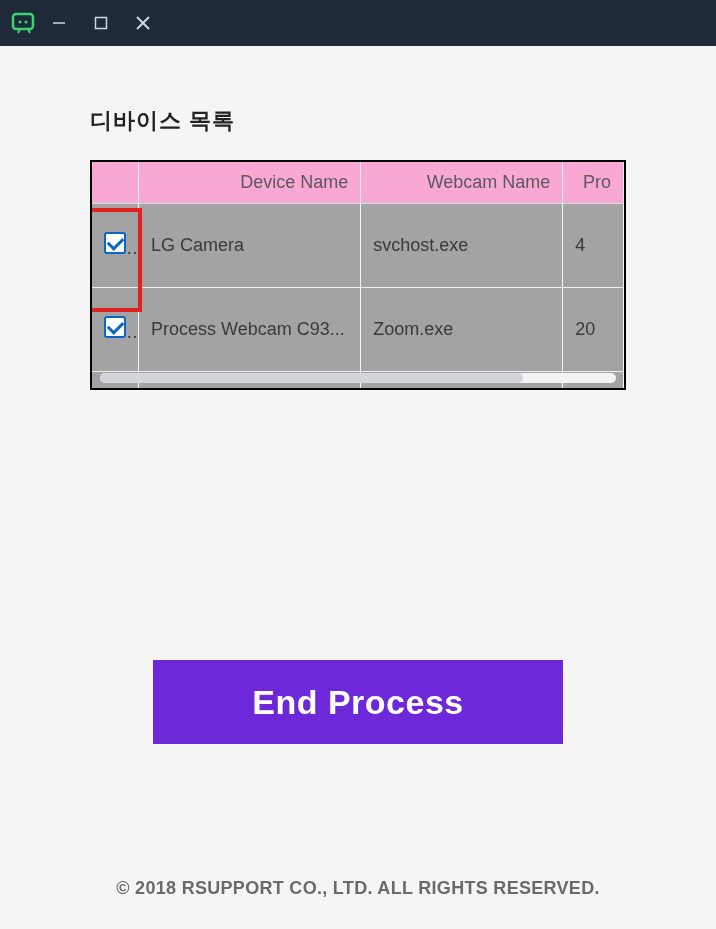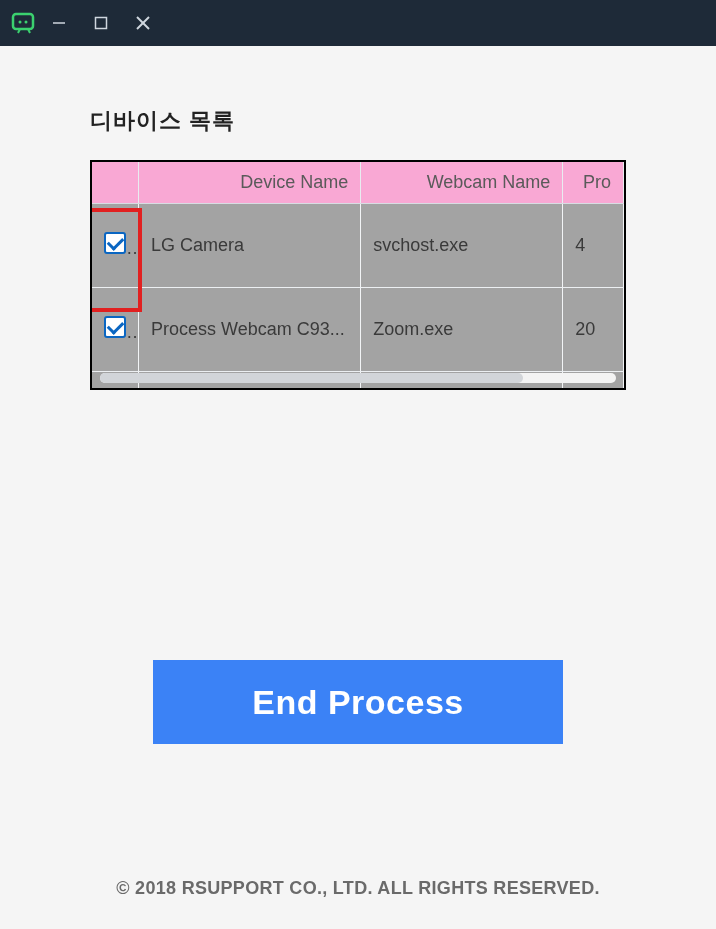--- a/index.html
+++ b/index.html
@@ -151,21 +151,21 @@
       border-radius: 5px;
     }
     .action-area {
       margin-top: 270px;
       display: flex;
       justify-content: center;
     }
     .end-btn {
       width: 410px;
       height: 84px;
-      background: #3b82f6;
+      background: #6d28d9;
       color: #fff;
       font-size: 34px;
       font-weight: bold;
       border: none;
       cursor: pointer;
       letter-spacing: 0.5px;
     }
     .footer {
       position: absolute;
       bottom: 30px;

